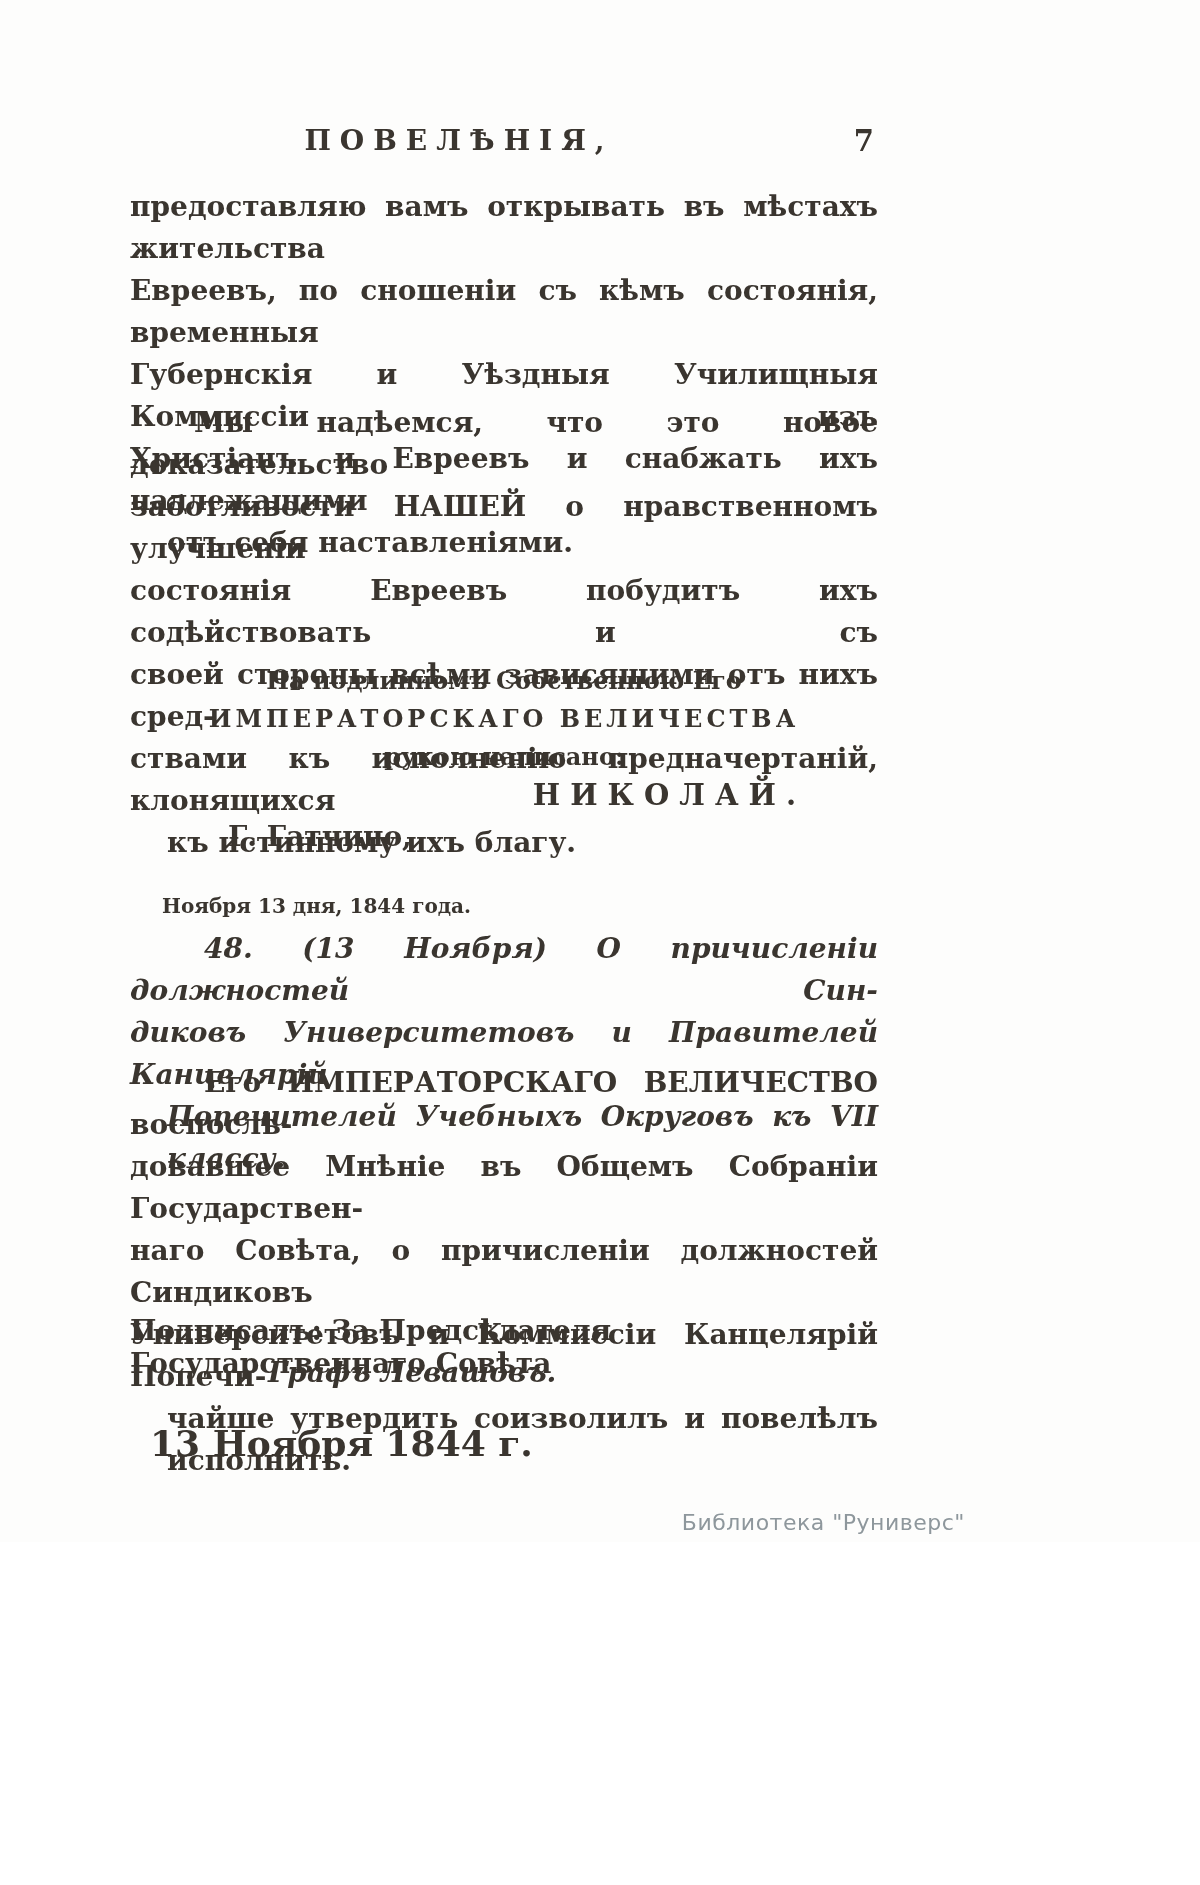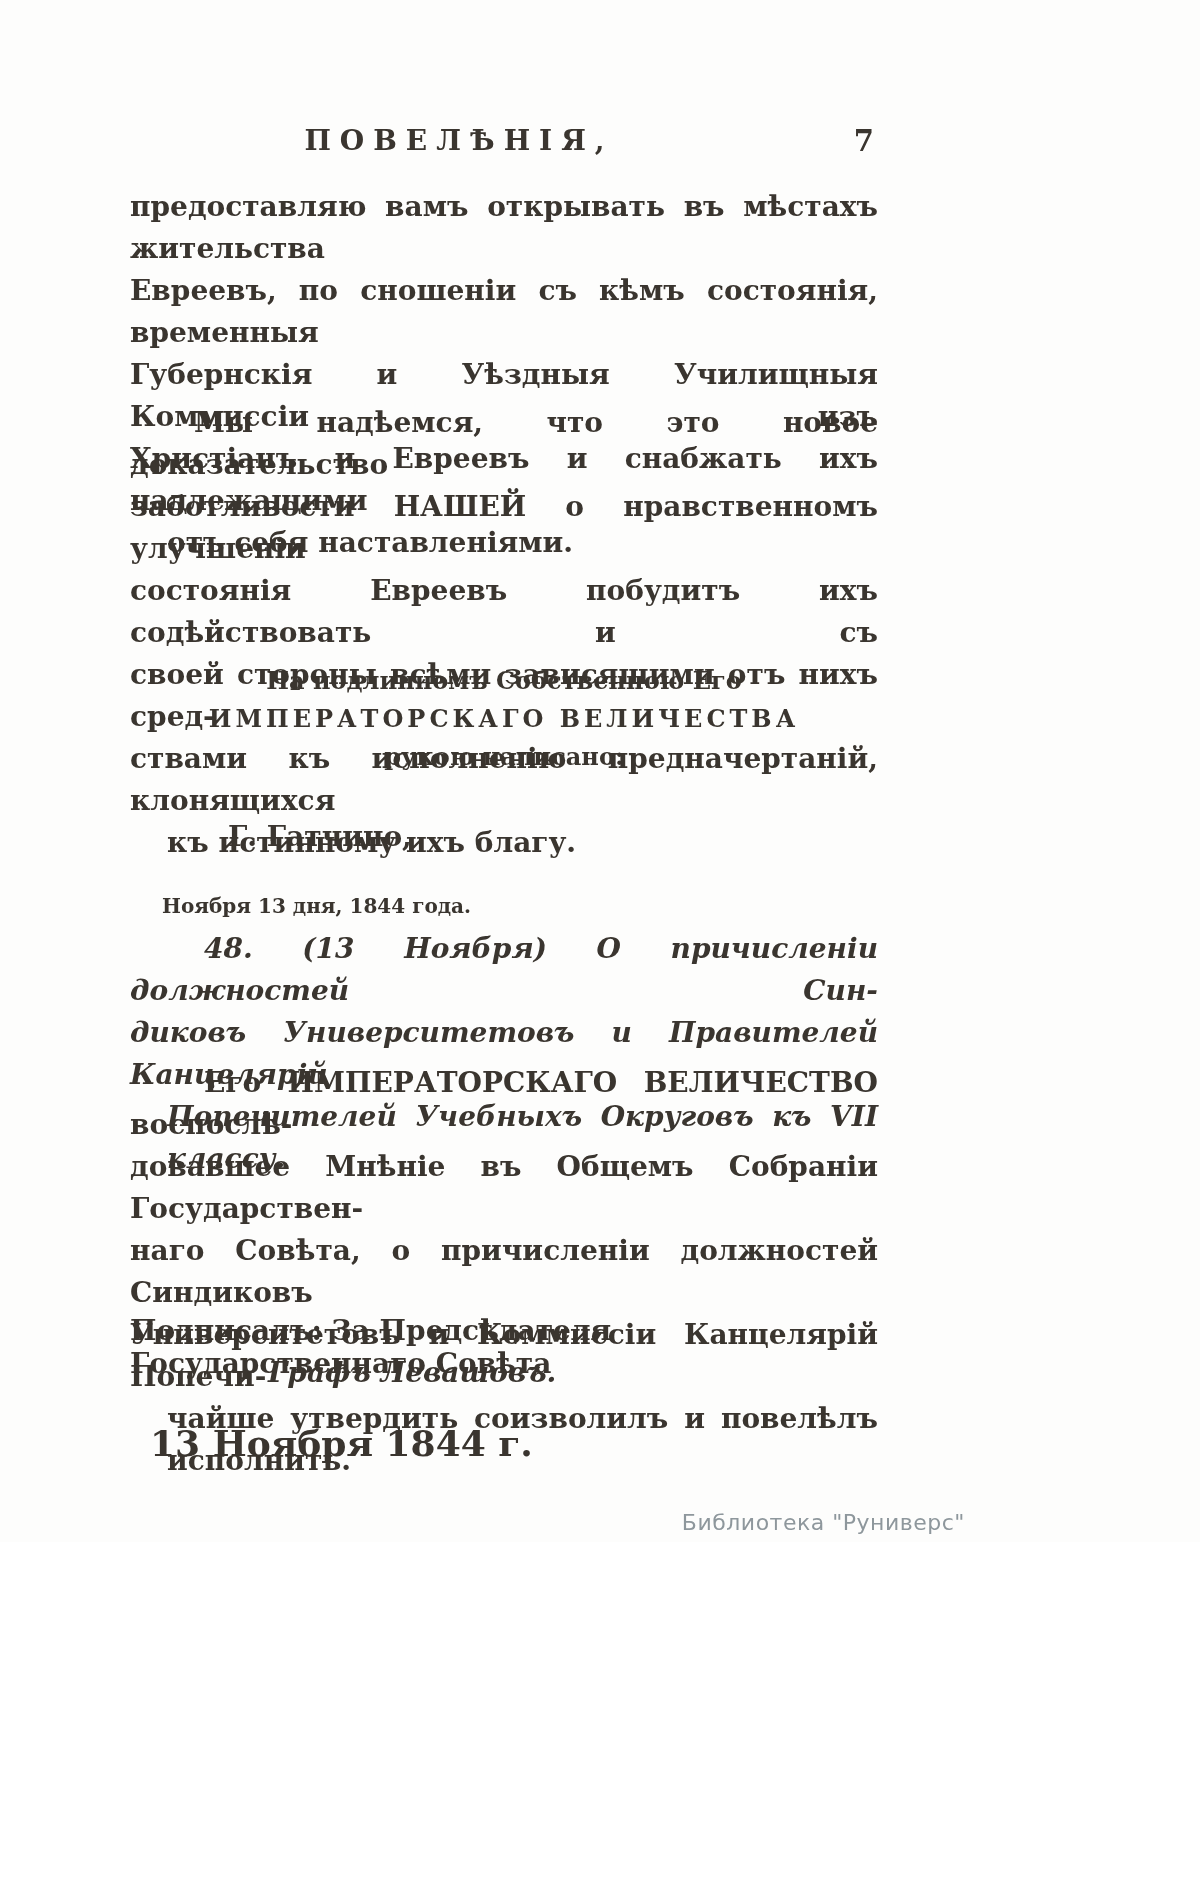--- a/index.html
+++ b/index.html
@@ -136,20 +136,21 @@
     <div class="jl">ствами къ исполненію предначертаній, клонящихся</div>
     <div class="jl jl-end">къ истинному ихъ благу.</div>
   </div>
 
   <div class="block attest">
     <span class="attest-line">На подлинномъ Собственною Его</span>
     <span class="attest-line spaced">ИМПЕРАТОРСКАГО ВЕЛИЧЕСТВА</span>
     <span class="attest-line">рукою написано:</span>
   </div>
 
+  <div class="block nikolai">НИКОЛАЙ.</div>
 
   <div class="block place">Г. Гатчино,</div>
   <div class="block date1">Ноября 13 дня, 1844 года.</div>
 
   <div class="block h48">
     <div class="jl indent2">48. (13 Ноября) О причисленіи должностей Син-</div>
     <div class="jl">диковъ Университетовъ и Правителей Канцелярій</div>
     <div class="jl jl-end">Попечителей Учебныхъ Округовъ къ VII классу.</div>
   </div>
 

